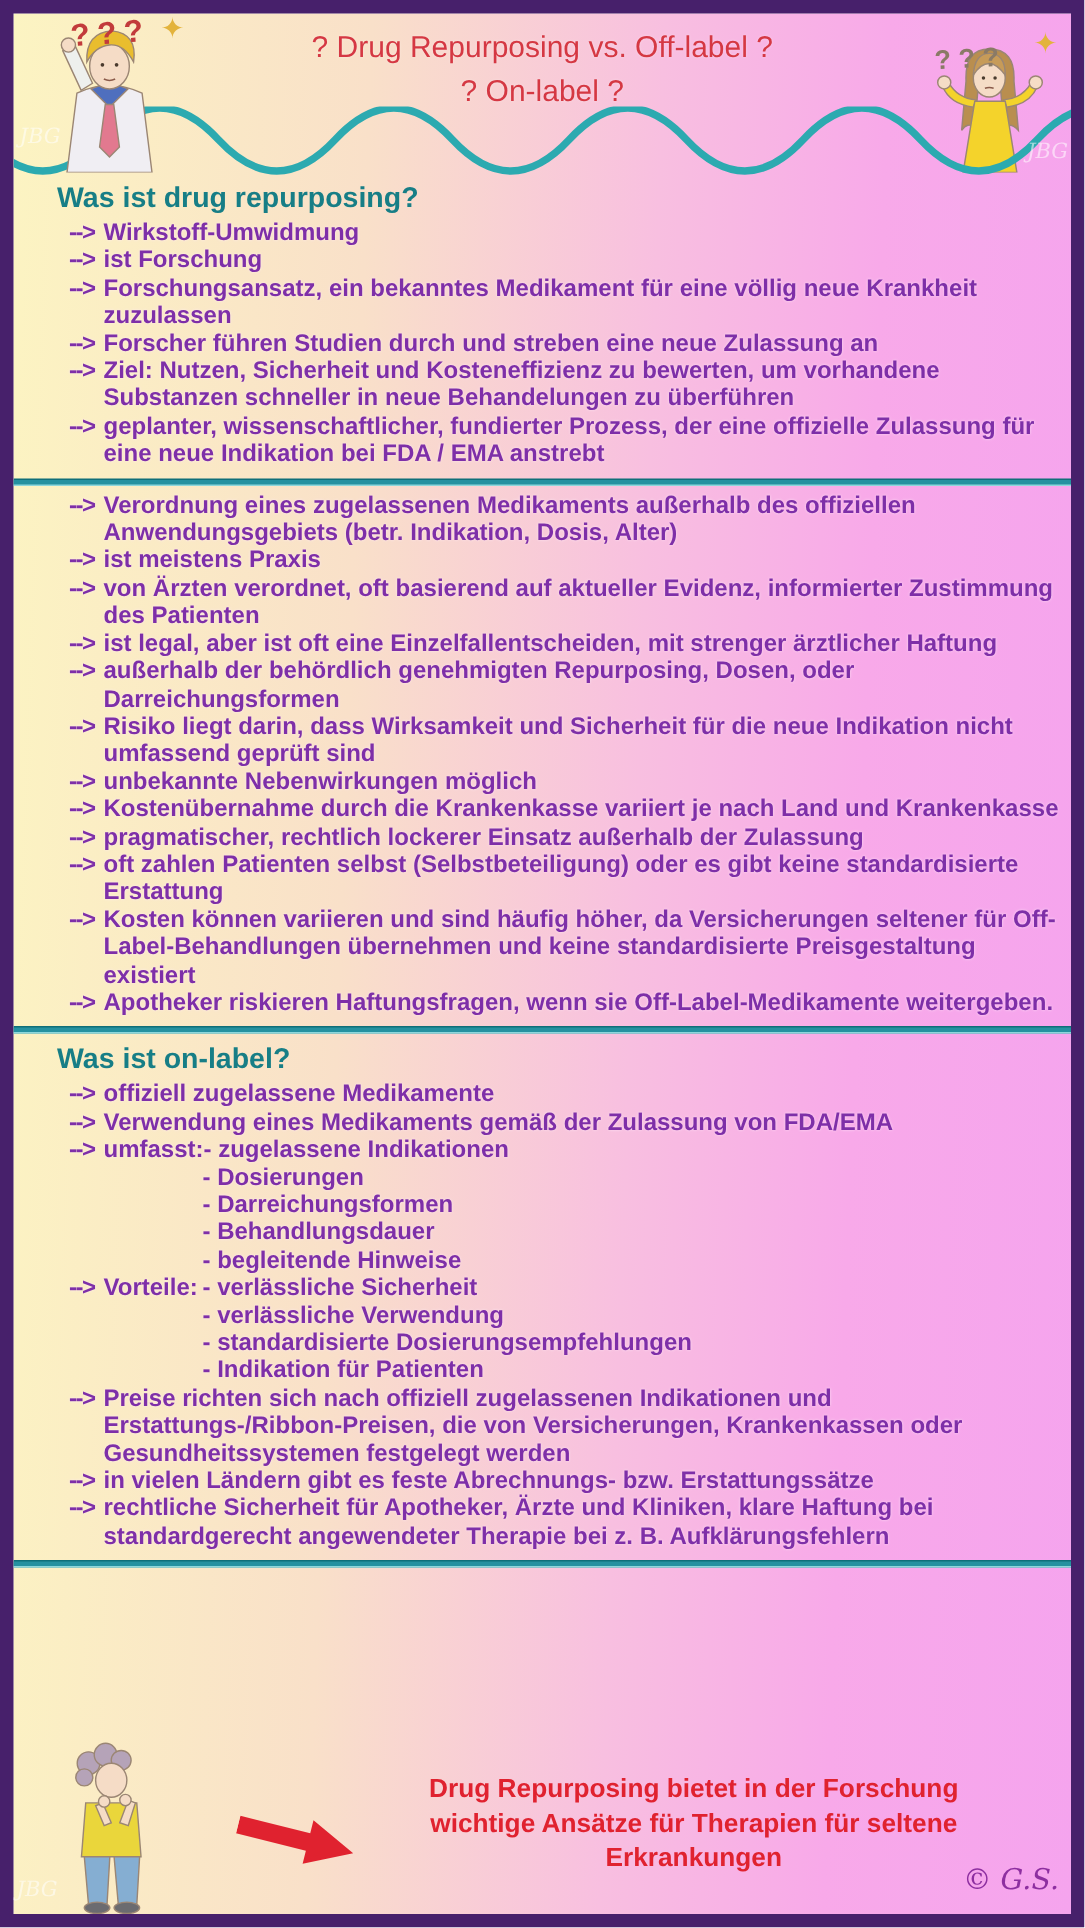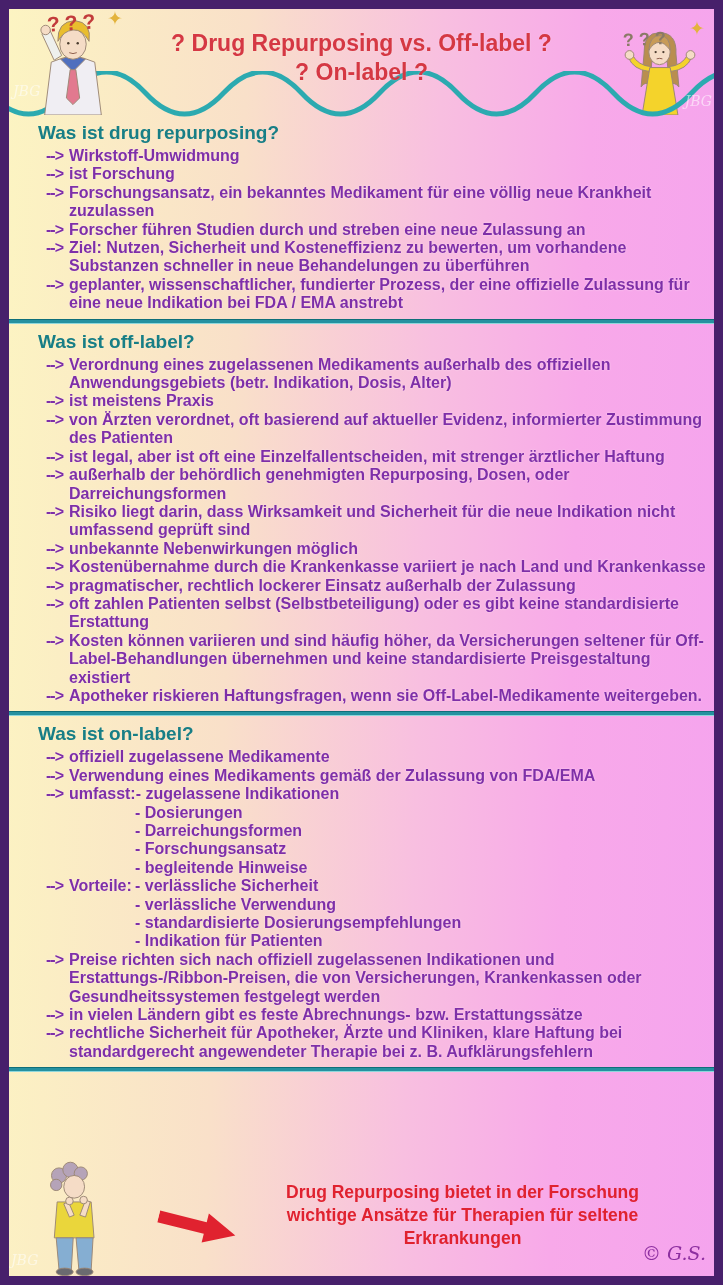--- a/index.html
+++ b/index.html
@@ -9,21 +9,21 @@
   html,body{margin:0;padding:0;}
   body{width:723px;height:1285px;overflow:hidden;font-family:"Liberation Sans",sans-serif;}
   .poster{
     width:723px;height:1285px;box-sizing:border-box;border:9px solid var(--border);
     background:linear-gradient(92deg,#fcf4c2 0%,#f9e0c9 32%,#f8bfe0 58%,#f8a9e9 78%,#f5a4ee 100%);
     position:relative;overflow:hidden;display:flex;flex-direction:column;
   }
   
   .header{position:relative;height:106px;flex:0 0 auto;z-index:2;}
   .title{position:relative;z-index:5;text-align:center;color:var(--title-red);
-    font-weight:bold;font-size:23px;line-height:29px;padding-top:20px;
+    font-weight:normal;font-size:20px;line-height:29px;padding-top:9px;
     text-shadow:0 0 2px rgba(255,255,255,.35);}
   .wave{position:absolute;left:0;top:62;width:705px;height:56px;top:62px;z-index:2;pointer-events:none;}
   .fig{position:absolute;z-index:3;}
   .fig-left{left:14px;top:4px;}
   .fig-right{right:8px;top:14px;z-index:1;}
   .qmarks{position:absolute;font-weight:bold;z-index:4;letter-spacing:5px;}
   .qmarks-left{left:38px;top:2px;color:#c23b3b;font-size:21px;transform:rotate(-4deg);}
   .qmarks-right{left:614px;top:20px;color:#8a7a66;font-size:18px;transform:rotate(-3deg);}
   .sparkle{position:absolute;color:#e3b33c;z-index:4;font-size:19px;}
   .sparkle-left{left:98px;top:-2px;}
@@ -137,21 +137,20 @@
           <span class="marker">--&gt;</span>
           <div class="btext">Ziel: Nutzen, Sicherheit und Kosteneffizienz zu bewerten, um vorhandene Substanzen schneller in neue Behandelungen zu überführen</div>
         </div>
         <div class="bullet">
           <span class="marker">--&gt;</span>
           <div class="btext">geplanter, wissenschaftlicher, fundierter Prozess, der eine offizielle Zulassung für eine neue Indikation bei FDA / EMA anstrebt</div>
         </div>
       </section>
       <div class="separator"></div>
       <section class="section">
-        <h2 class="sec-heading">Was ist off-label?</h2>
         <div class="bullet">
           <span class="marker">--&gt;</span>
           <div class="btext">Verordnung eines zugelassenen Medikaments außerhalb des offiziellen Anwendungsgebiets (betr. Indikation, Dosis, Alter)</div>
         </div>
         <div class="bullet">
           <span class="marker">--&gt;</span>
           <div class="btext">ist meistens Praxis</div>
         </div>
         <div class="bullet">
           <span class="marker">--&gt;</span>
@@ -212,21 +211,21 @@
               <span class="sublabel">umfasst:</span>
               <span>- zugelassene Indikationen</span>
             </div>
             <div class="subline">
               <span>- Dosierungen</span>
             </div>
             <div class="subline">
               <span>- Darreichungsformen</span>
             </div>
             <div class="subline">
-              <span>- Forschungsansatz</span>
+              <span>- Behandlungsdauer</span>
             </div>
             <div class="subline">
               <span>- begleitende Hinweise</span>
             </div>
           </div>
         </div>
         <div class="bullet">
           <span class="marker">--&gt;</span>
           <div class="btext">
             <div class="subline first">

